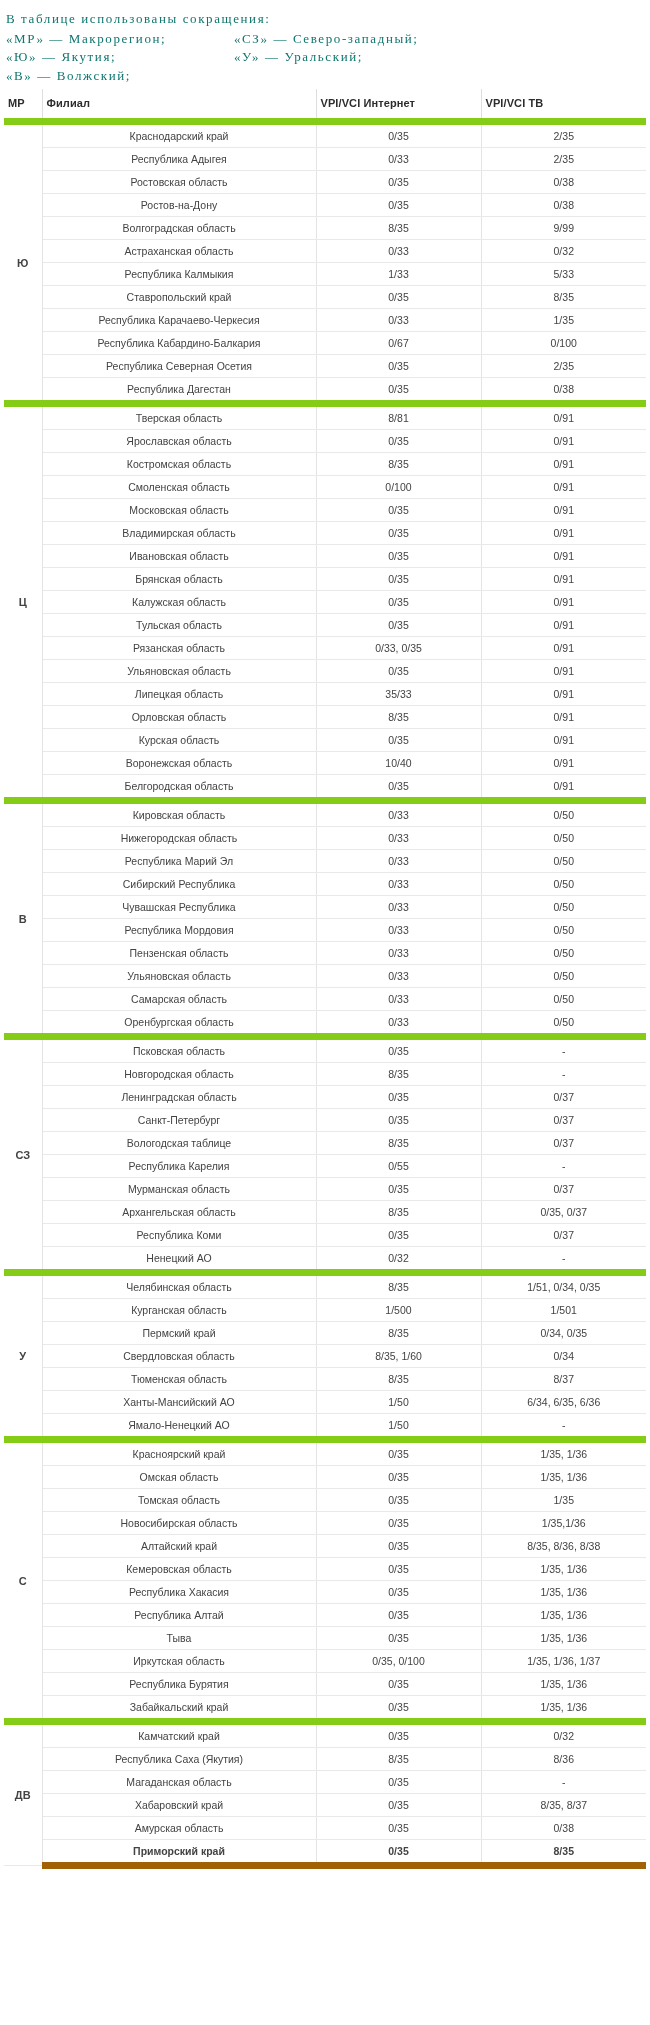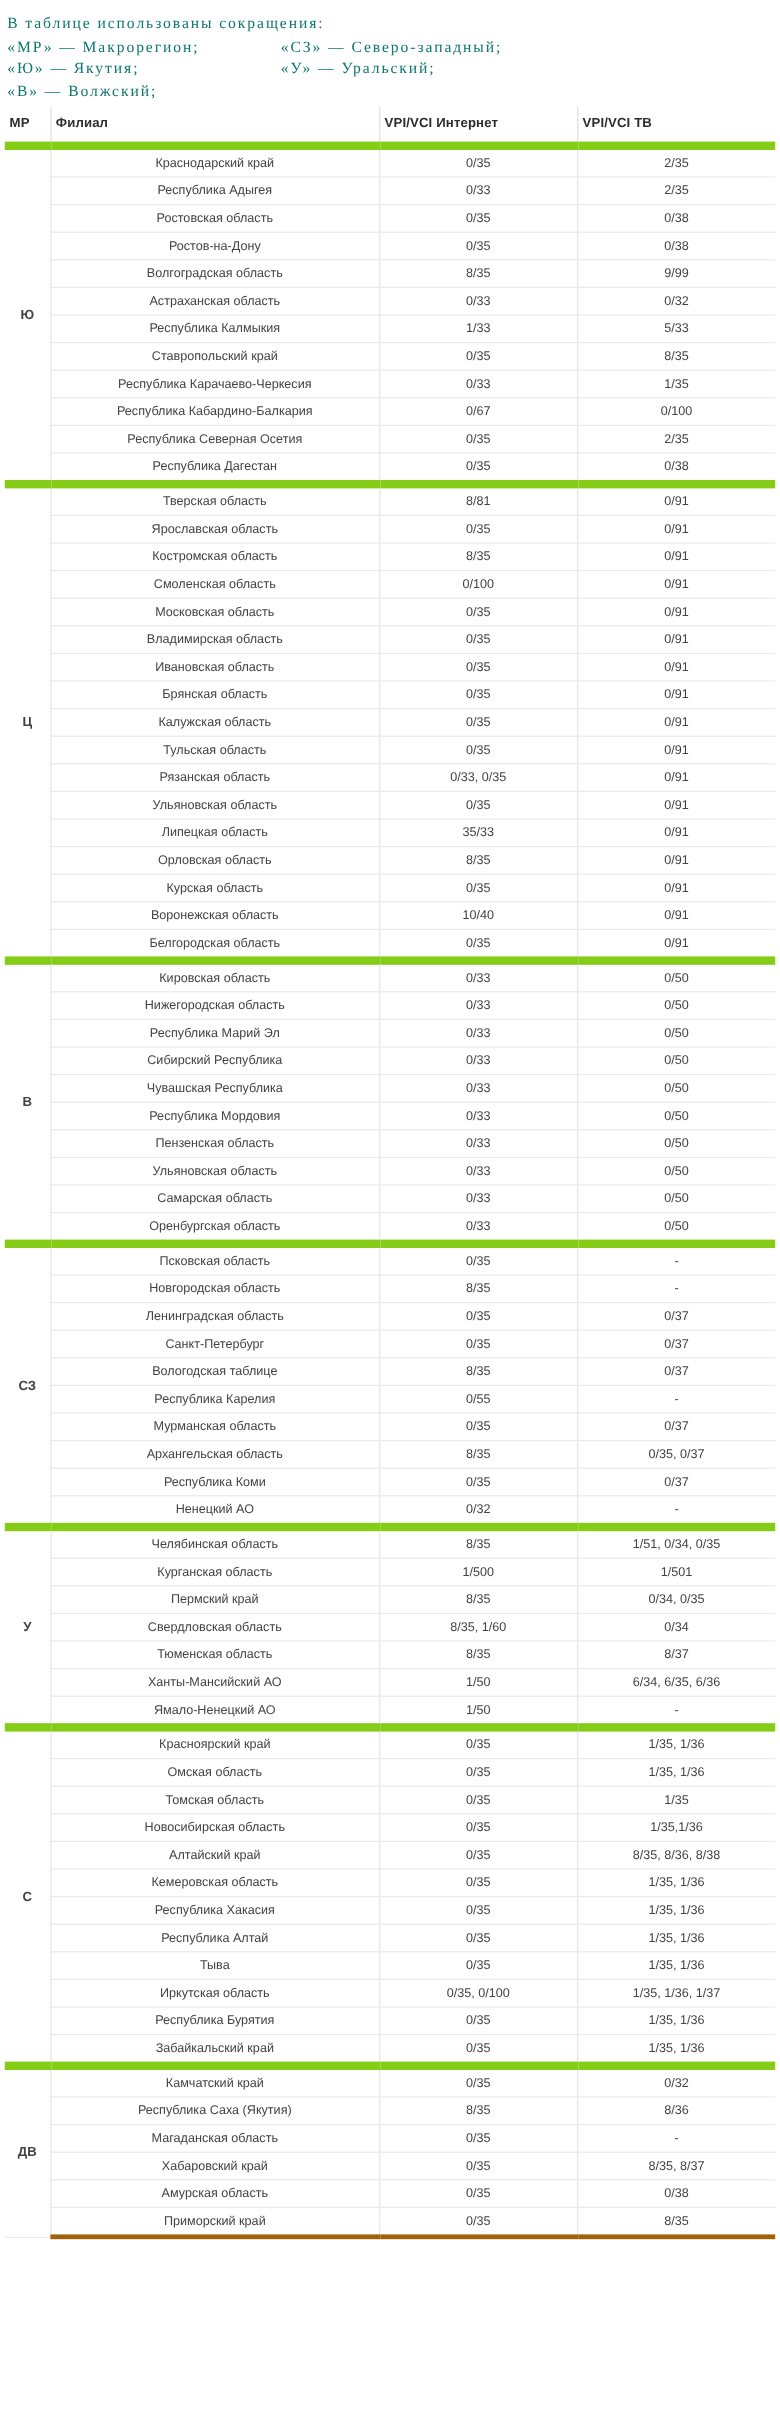--- a/index.html
+++ b/index.html
@@ -80,21 +80,21 @@
 
   td.mr-cell {
     font-weight: bold;
     font-size: 11px;
     color: #2d2d2d;
     vertical-align: middle;
     border-right: 1px solid #dcdcdc;
     border-bottom: 1px solid #dcdcdc;
   }
   tbody tr.group-start > td { border-top: 7px solid #84cc16; }
-  tbody tr:last-child > td { border-bottom: 4px solid #a16207; }
+  tbody tr:last-child > td { border-bottom: 7px solid #a16207; font-weight: bold; }
 
   td.branch-cell { color: #3f3f3f; }
   td.val-cell    { color: #434343; }
 </style>
 </head>
 <body>
 
 <div class="legend">
   <div class="legend-title">В таблице использованы сокращения:</div>
   <div class="legend-body">

